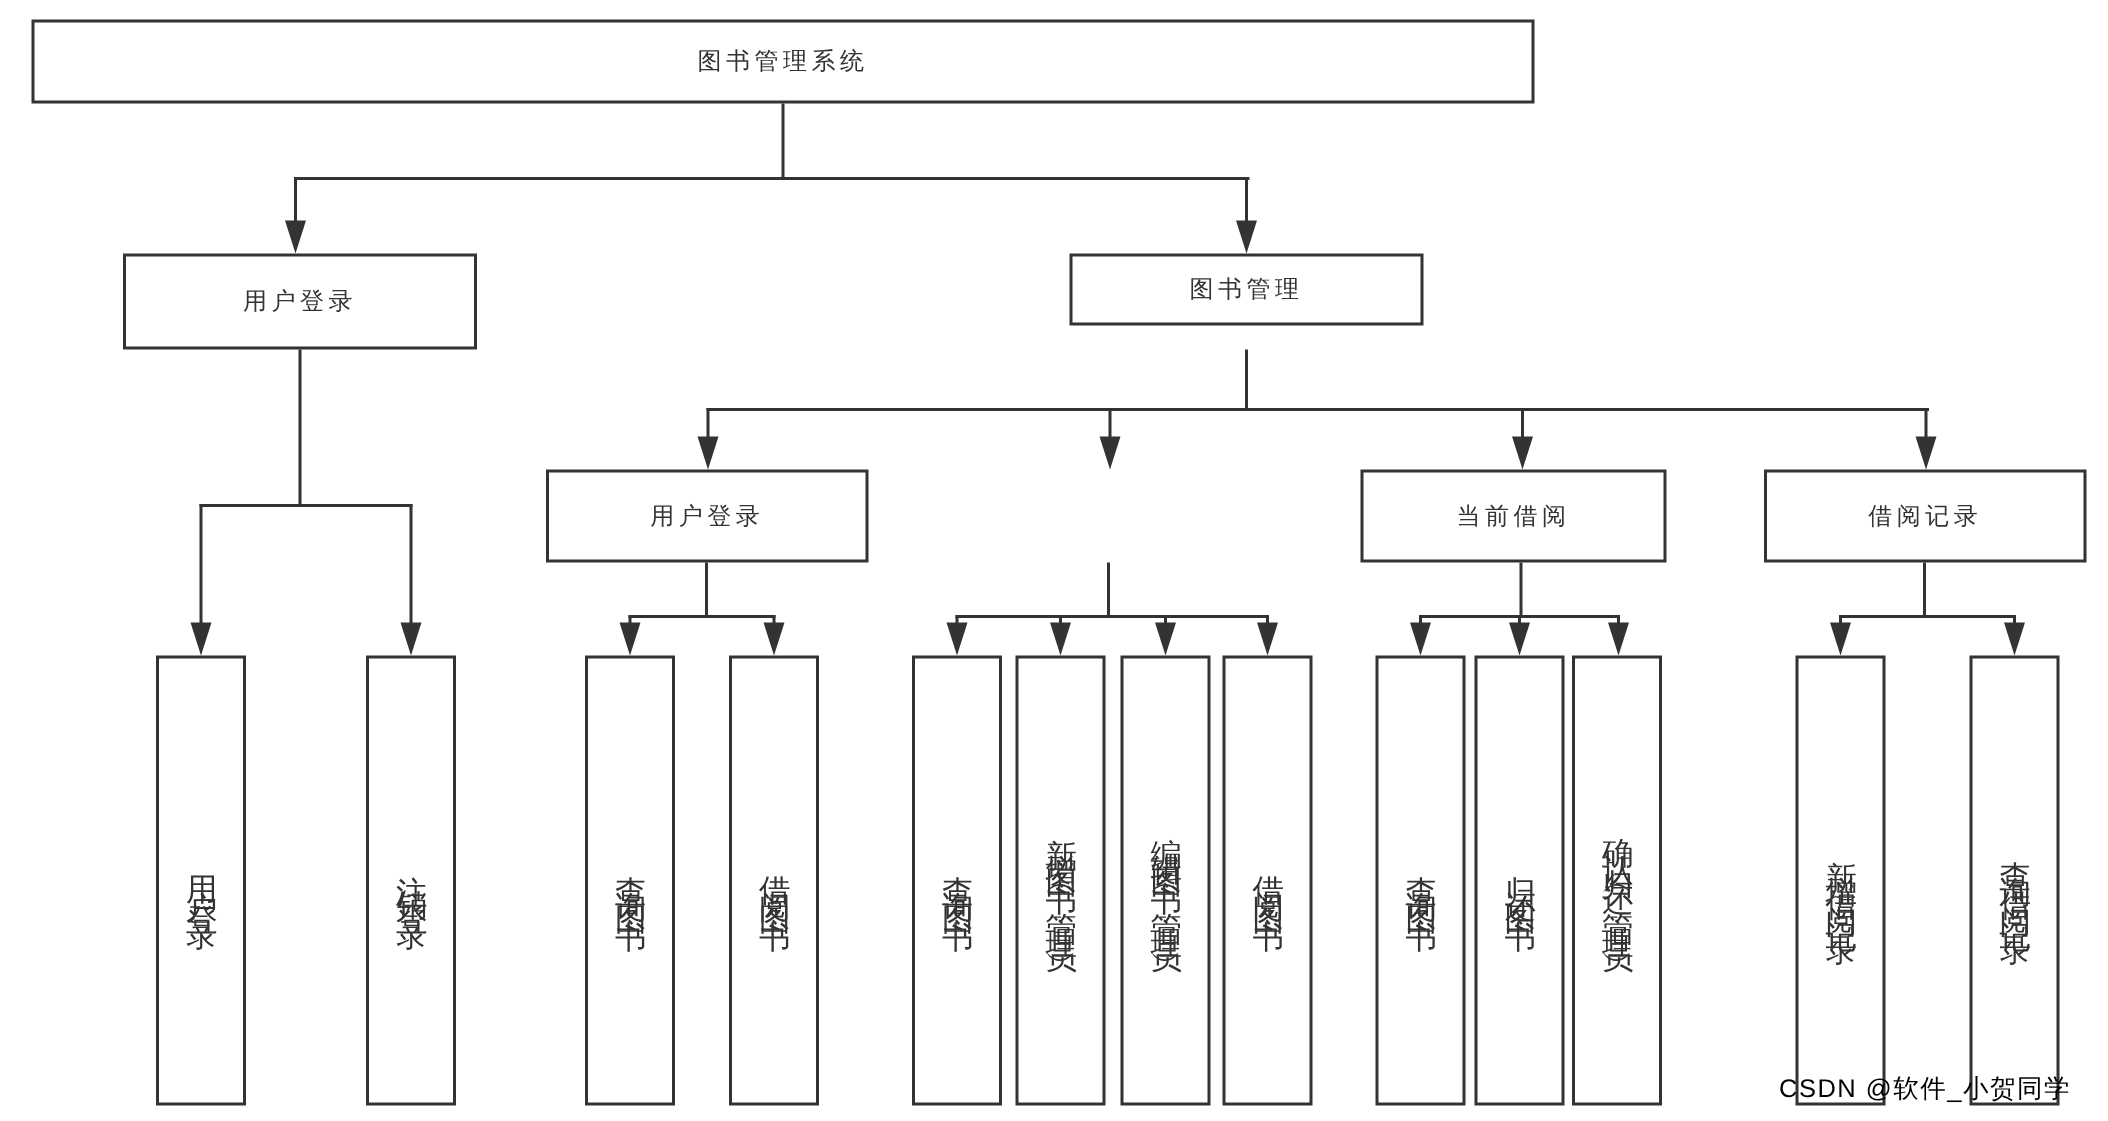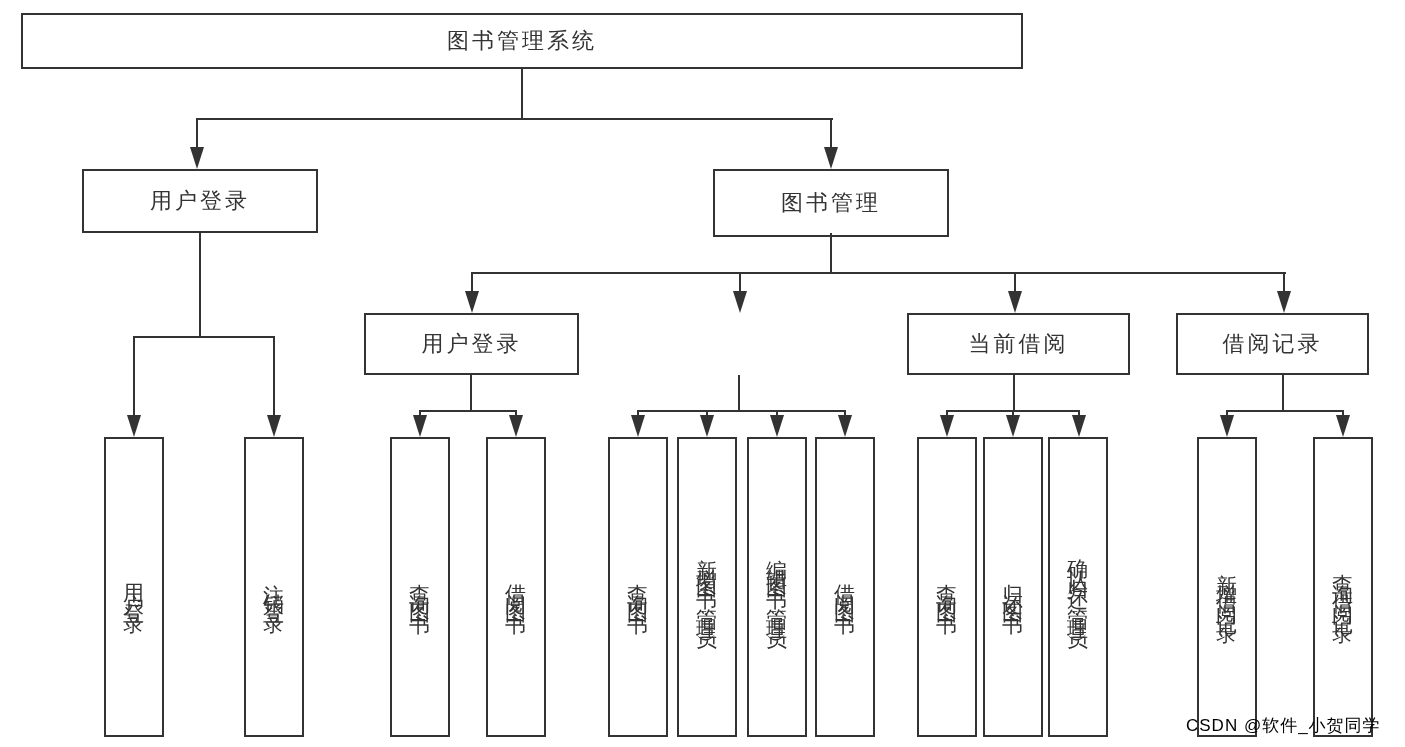--- a/index.html
+++ b/index.html
@@ -4,21 +4,21 @@
 <style>
   html,body{margin:0;padding:0;background:#fff;}
   .canvas{
     position:relative;width:1405px;height:747px;background:#ffffff;overflow:hidden;
     font-family:"Liberation Sans","DejaVu Sans",sans-serif;
   }
   .box{
     position:absolute;background:#ffffff;border:2px solid #333333;box-sizing:border-box;
     display:flex;align-items:center;justify-content:center;color:#333333;
   }
-  .hbox{font-size:22px;letter-spacing:3px;white-space:nowrap;}
+  .hbox{font-size:16px;letter-spacing:3px;white-space:nowrap;}
   .vbox{
     writing-mode:vertical-rl;text-orientation:mixed;
     font-size:21px;letter-spacing:10px;line-height:1;white-space:nowrap;
   }
   .vline{position:absolute;width:2px;background:#333333;}
   .hline{position:absolute;height:2px;background:#333333;}
   .arrow{
     position:absolute;width:0;height:0;
     border-left:7px solid transparent;border-right:7px solid transparent;
     border-top:22px solid #333333;
@@ -40,21 +40,21 @@
   <div class="vline" style="left:521px;top:69px;height:49px;"></div>
   <div class="hline" style="left:196px;top:118px;width:637px;"></div>
   <div class="vline" style="left:196px;top:118px;height:30px;"></div>
   <div class="arrow" style="left:190px;top:147px;"></div>
   <div class="vline" style="left:830px;top:118px;height:30px;"></div>
   <div class="arrow" style="left:824px;top:147px;"></div>
 
   <div class="box hbox" style="left:82px;top:169px;width:236px;height:64px;">
     <span>用户登录</span>
   </div>
-  <div class="box hbox" style="left:713px;top:169px;width:236px;height:68px;">
+  <div class="box hbox" style="left:713px;top:169px;width:236px;height:48px;">
     <span>图书管理</span>
   </div>
 
   <div class="vline" style="left:199px;top:233px;height:103px;"></div>
   <div class="hline" style="left:133px;top:336px;width:142px;"></div>
   <div class="vline" style="left:133px;top:336px;height:80px;"></div>
   <div class="arrow" style="left:127px;top:415px;"></div>
   <div class="vline" style="left:273px;top:336px;height:80px;"></div>
   <div class="arrow" style="left:267px;top:415px;"></div>
 
@@ -72,24 +72,24 @@
   <div class="vline" style="left:739px;top:272px;height:22px;"></div>
   <div class="arrow" style="left:733px;top:291px;"></div>
   <div class="vline" style="left:1014px;top:272px;height:22px;"></div>
   <div class="arrow" style="left:1008px;top:291px;"></div>
   <div class="vline" style="left:1283px;top:272px;height:22px;"></div>
   <div class="arrow" style="left:1277px;top:291px;"></div>
 
   <div class="box hbox" style="left:364px;top:313px;width:215px;height:62px;">
     <span>用户登录</span>
   </div>
-  <div class="box hbox" style="left:907px;top:313px;width:223px;height:62px;">
+  <div class="box hbox" style="left:907px;top:313px;width:204px;height:62px;">
     <span>当前借阅</span>
   </div>
-  <div class="box hbox" style="left:1176px;top:313px;width:193px;height:62px;">
+  <div class="box hbox" style="left:1176px;top:313px;width:215px;height:62px;">
     <span>借阅记录</span>
   </div>
 
   <div class="vline" style="left:470px;top:375px;height:35px;"></div>
   <div class="hline" style="left:419px;top:410px;width:98px;"></div>
   <div class="vline" style="left:419px;top:410px;height:8px;"></div>
   <div class="arrow" style="left:413px;top:415px;"></div>
   <div class="vline" style="left:515px;top:410px;height:8px;"></div>
   <div class="arrow" style="left:509px;top:415px;"></div>
 

